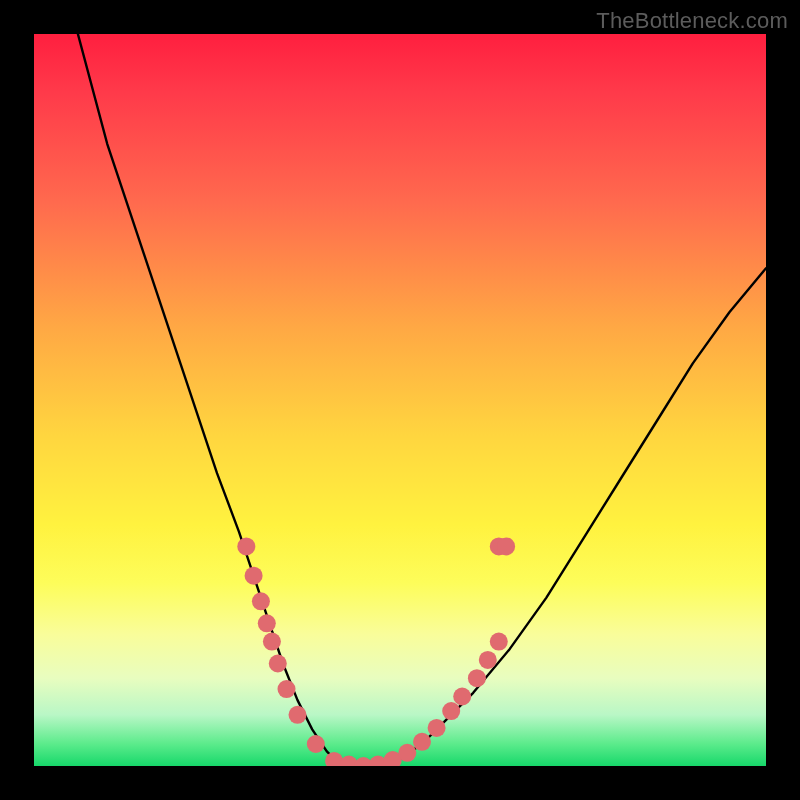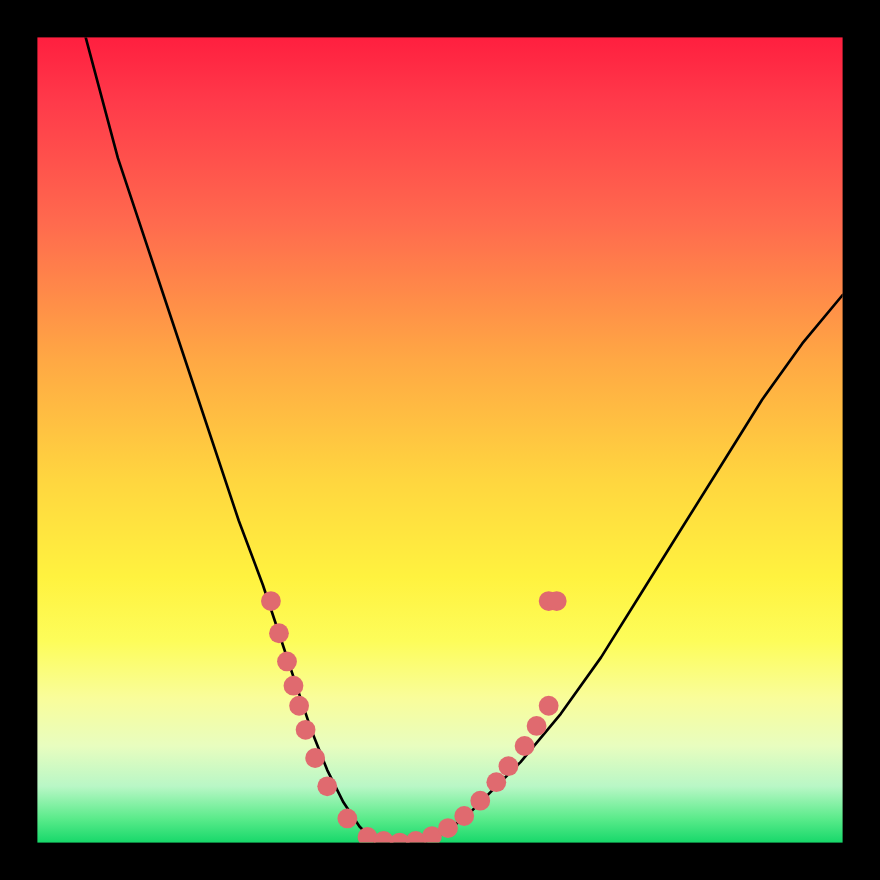--- a/index.html
+++ b/index.html
@@ -80,13 +80,14 @@
         <circle cx="402.6" cy="693.9" r="9" fill="#e06a6f"></circle>
         <circle cx="417.2" cy="677.1" r="9" fill="#e06a6f"></circle>
         <circle cx="428.2" cy="662.5" r="9" fill="#e06a6f"></circle>
         <circle cx="442.9" cy="644.2" r="9" fill="#e06a6f"></circle>
         <circle cx="453.8" cy="625.9" r="9" fill="#e06a6f"></circle>
         <circle cx="464.8" cy="607.6" r="9" fill="#e06a6f"></circle>
         <circle cx="464.8" cy="512.4" r="9" fill="#e06a6f"></circle>
         <circle cx="472.1" cy="512.4" r="9" fill="#e06a6f"></circle>
       </svg>
   </div>
+  <div class="watermark">TheBottleneck.com</div>
 </div>
 
 </body></html>

